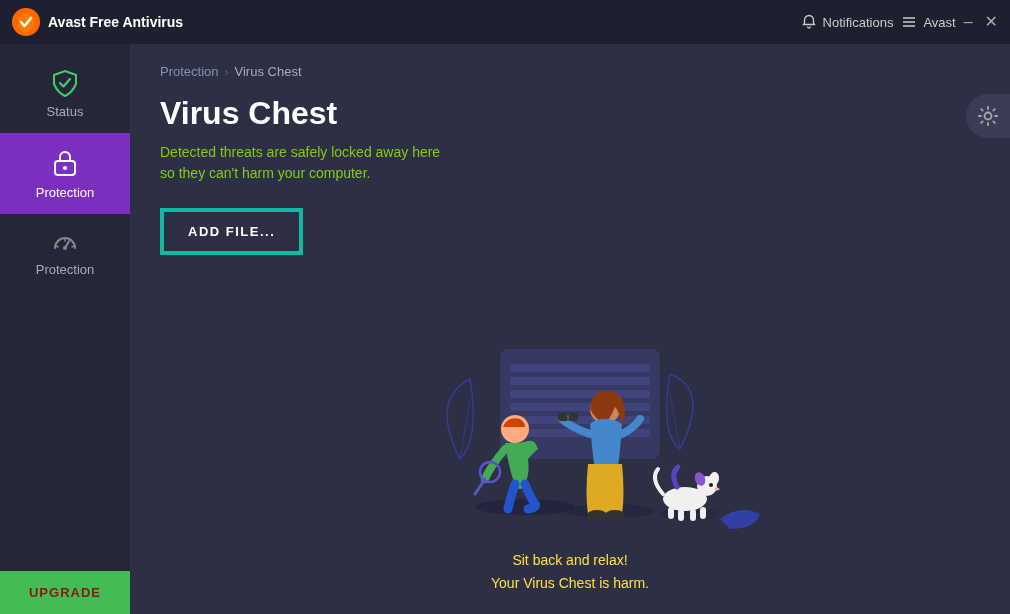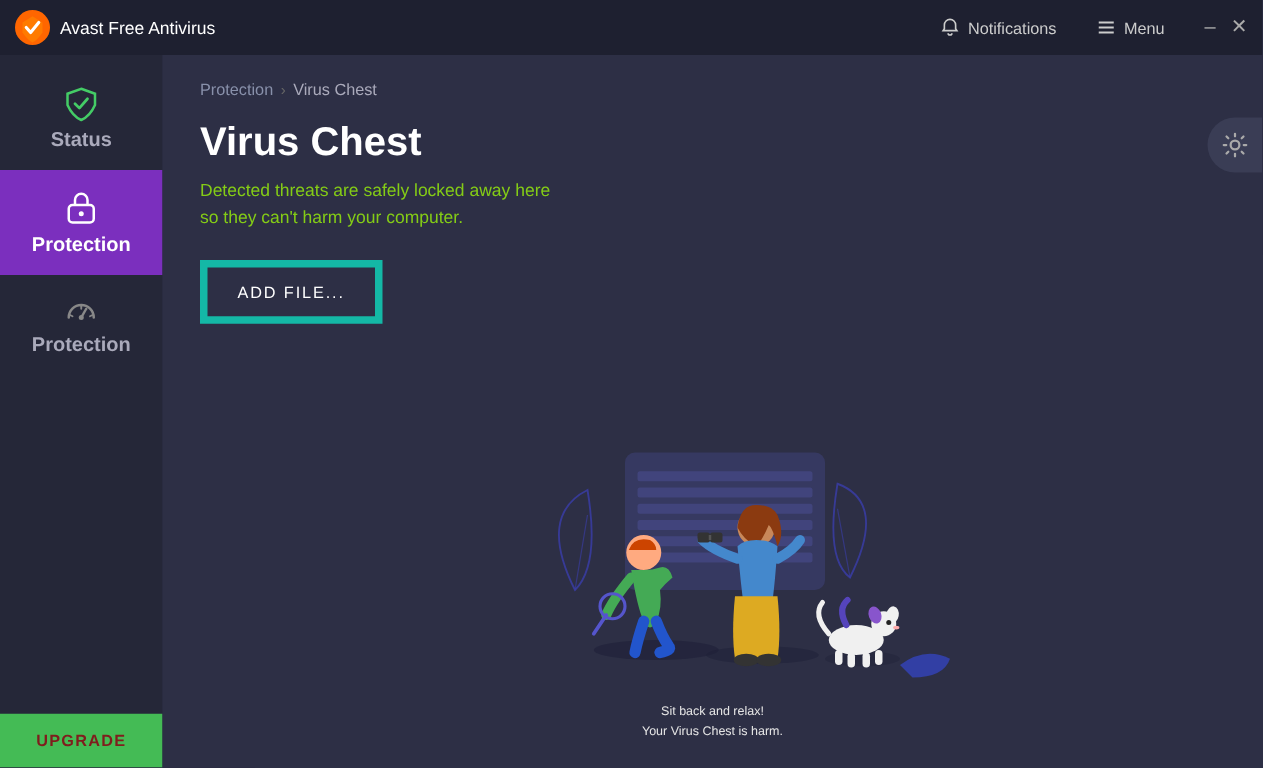--- a/index.html
+++ b/index.html
@@ -28,27 +28,27 @@
       display: flex;
       align-items: center;
       gap: 8px;
     }
     .app-logo {
       width: 28px;
       height: 28px;
     }
     .app-title {
       font-size: 14px;
-      font-weight: 400;
+      font-weight: 700;
       color: #fff;
     }
     .title-bar-right {
       display: flex;
       align-items: center;
-      gap: 32px;
+      gap: 8px;
     }
     .title-btn {
       display: flex;
       align-items: center;
       gap: 6px;
       font-size: 13px;
       color: #ccc;
       cursor: pointer;
       background: none;
       border: none;
@@ -100,22 +100,22 @@
     }
     .sidebar-item.active {
       background: #7b2fbe;
       color: #fff;
     }
     .sidebar-icon {
       font-size: 26px;
       line-height: 1;
     }
     .sidebar-label {
-      font-size: 16px;
-      font-weight: 700;
+      font-size: 13px;
+      font-weight: 400;
     }
     .sidebar-upgrade {
       position: absolute;
       bottom: 0;
       left: 0;
       width: 100%;
       background: #44bb55;
       color: #7f1d1d;
       font-weight: 700;
       font-size: 13px;
@@ -162,24 +162,24 @@
       font-size: 14px;
       color: #84cc16;
       line-height: 1.5;
       margin-bottom: 24px;
       max-width: 400px;
     }
 
     
     .add-file-btn {
       background: transparent;
-      border: 6px solid #14b8a6;
+      border: 4px solid #14b8a6;
       color: #fff;
       font-size: 13px;
-      font-weight: 400;
+      font-weight: 700;
       letter-spacing: 1.5px;
       padding: 12px 24px;
       cursor: pointer;
       text-transform: uppercase;
     }
 
     
     .settings-btn {
       position: absolute;
       right: 0;
@@ -206,22 +206,22 @@
       display: flex;
       flex-direction: column;
       align-items: center;
     }
     .illustration-svg {
       width: 400px;
       height: 220px;
     }
     .empty-text {
       text-align: center;
-      font-size: 10px;
-      color: #e5e5e5;
+      font-size: 14px;
+      color: #fde047;
       line-height: 1.6;
       margin-top: 10px;
     }
   </style>
 </head>
 <body>
 
 <div class="title-bar">
   <div class="title-bar-left">
 
@@ -239,21 +239,21 @@
         <path d="M6.5 12.5a1.5 1.5 0 0 0 3 0" stroke="#ccc" stroke-width="1.3" fill="none"></path>
       </svg>
       <span>Notifications</span>
     </button>
     <button class="title-btn">
       <svg width="16" height="16" viewBox="0 0 16 16" fill="none">
         <line x1="2" y1="4" x2="14" y2="4" stroke="#ccc" stroke-width="1.5"></line>
         <line x1="2" y1="8" x2="14" y2="8" stroke="#ccc" stroke-width="1.5"></line>
         <line x1="2" y1="12" x2="14" y2="12" stroke="#ccc" stroke-width="1.5"></line>
       </svg>
-      <span>Menu</span>
+      <span>Avast</span>
     </button>
     <div class="window-controls">
       <button class="win-ctrl">–</button>
       <button class="win-ctrl close">✕</button>
     </div>
   </div>
 </div>
 
 <div class="main-layout">
 

